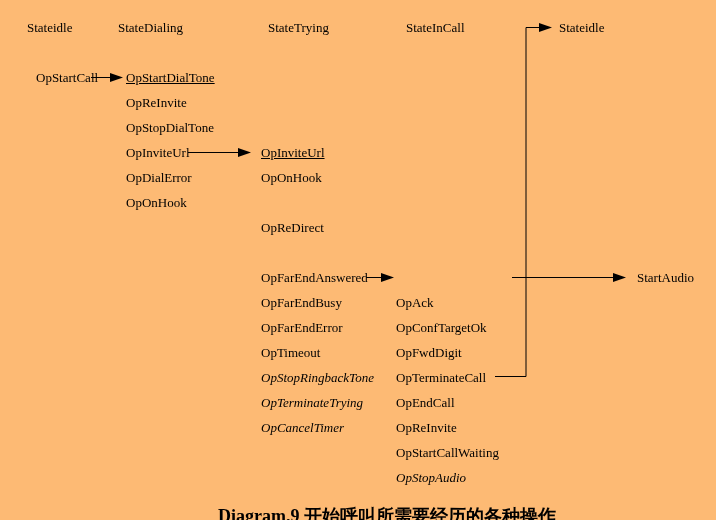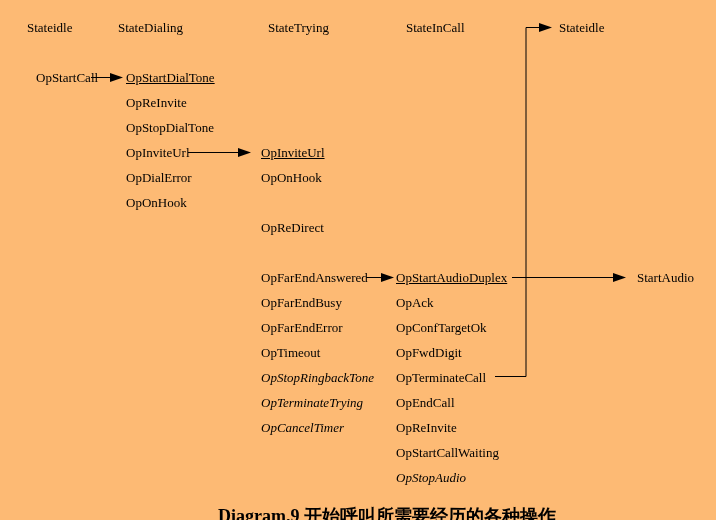--- a/index.html
+++ b/index.html
@@ -71,21 +71,20 @@
   <span class="lbl" style="left:261px;top:171px">OpOnHook</span>
   <span class="lbl" style="left:261px;top:221px">OpReDirect</span>
   <span class="lbl" style="left:261px;top:271px">OpFarEndAnswered</span>
   <span class="lbl" style="left:261px;top:296px">OpFarEndBusy</span>
   <span class="lbl" style="left:261px;top:321px">OpFarEndError</span>
   <span class="lbl" style="left:261px;top:346px">OpTimeout</span>
   <span class="lbl ital" style="left:261px;top:371px">OpStopRingbackTone</span>
   <span class="lbl ital" style="left:261px;top:396px">OpTerminateTrying</span>
   <span class="lbl ital" style="left:261px;top:421px">OpCancelTimer</span>
 
-  <span class="lbl bold-u" style="left:396px;top:271px">OpStartAudioDuplex</span>
   <span class="lbl" style="left:396px;top:296px">OpAck</span>
   <span class="lbl" style="left:396px;top:321px">OpConfTargetOk</span>
   <span class="lbl" style="left:396px;top:346px">OpFwdDigit</span>
   <span class="lbl" style="left:396px;top:371px">OpTerminateCall</span>
   <span class="lbl" style="left:396px;top:396px">OpEndCall</span>
   <span class="lbl" style="left:396px;top:421px">OpReInvite</span>
   <span class="lbl" style="left:396px;top:446px">OpStartCallWaiting</span>
   <span class="lbl ital" style="left:396px;top:471px">OpStopAudio</span>
 
   <span class="lbl" style="left:637px;top:271px">StartAudio</span>

